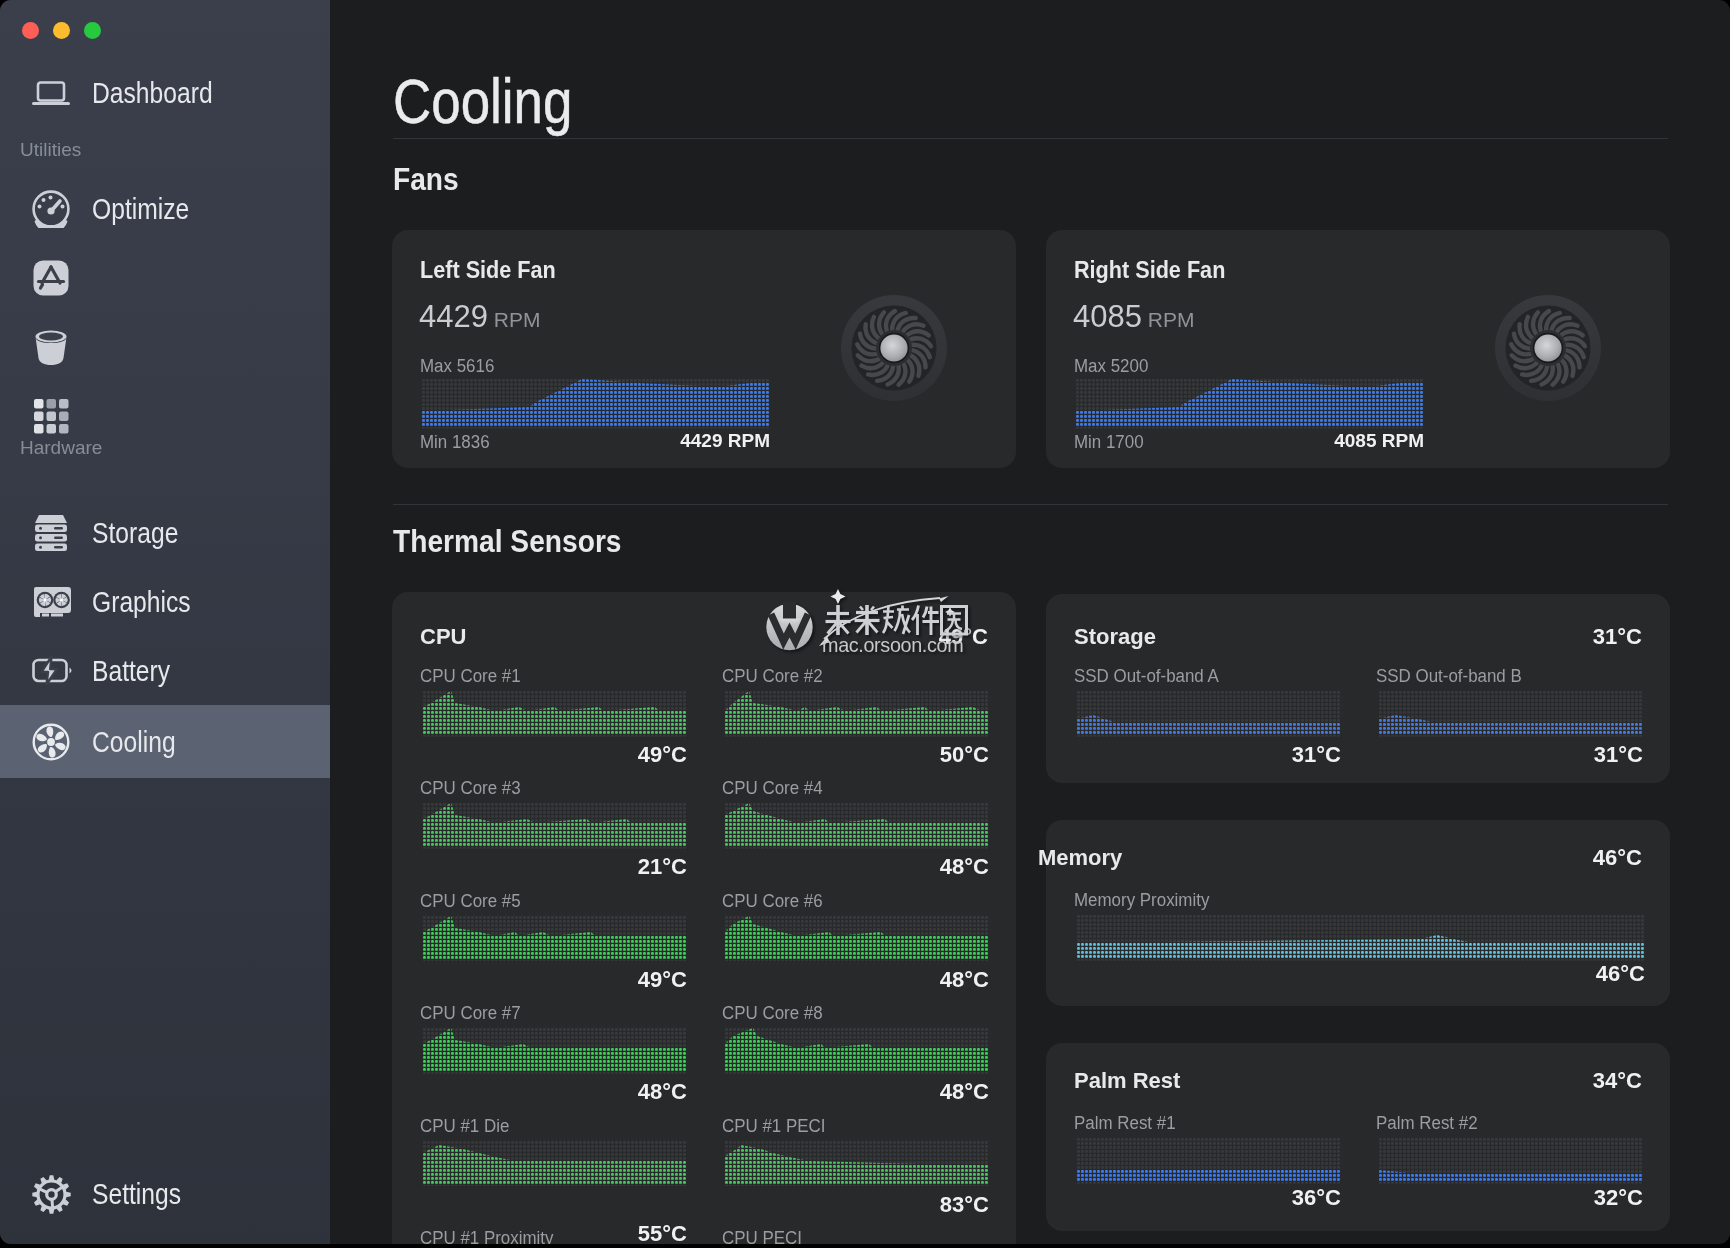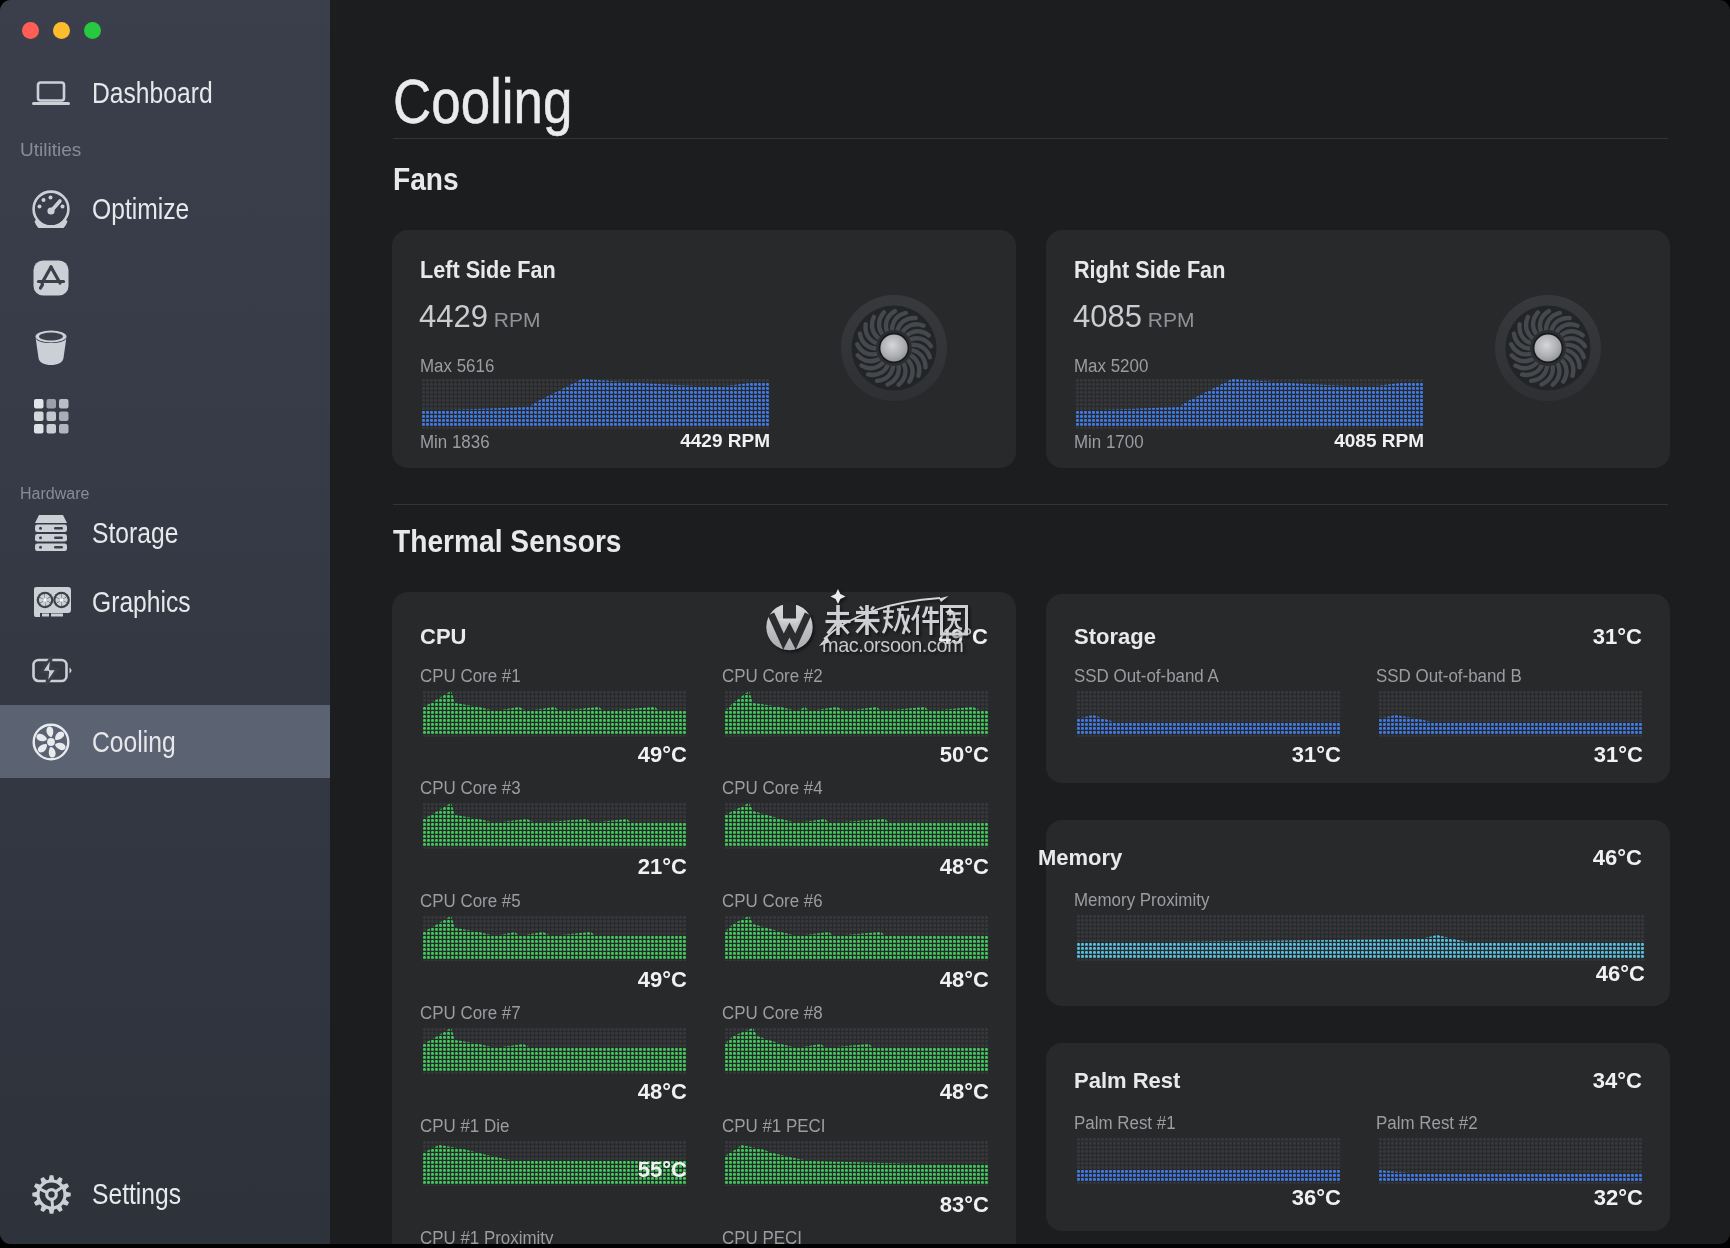--- a/index.html
+++ b/index.html
@@ -45,21 +45,21 @@
         <rect x="0.0" y="0.0" width="9.5" height="9.5" rx="2" fill="#e3e5e9"></rect>
         <rect x="12.5" y="0.0" width="9.5" height="9.5" rx="2" fill="#9aa0a9"></rect>
         <rect x="25.0" y="0.0" width="9.5" height="9.5" rx="2" fill="#b9bec6"></rect>
         <rect x="0.0" y="12.5" width="9.5" height="9.5" rx="2" fill="#d4d7dc"></rect>
         <rect x="12.5" y="12.5" width="9.5" height="9.5" rx="2" fill="#c2c7ce"></rect>
         <rect x="25.0" y="12.5" width="9.5" height="9.5" rx="2" fill="#a8aeb8"></rect>
         <rect x="0.0" y="25.0" width="9.5" height="9.5" rx="2" fill="#dfe1e5"></rect>
         <rect x="12.5" y="25.0" width="9.5" height="9.5" rx="2" fill="#c9cdd4"></rect>
         <rect x="25.0" y="25.0" width="9.5" height="9.5" rx="2" fill="#b0b5bf"></rect>
       </svg>
-      <div class="slabel" style="top:485px;font-size:16px">Hardware</div>
+      <div class="slabel" style="top:437px;font-size:19px">Hardware</div>
       <div class="mitem" style="top:496.5px">
         <span>Storage</span>
       </div>
       <svg class="abs" style="left:33px;top:514px" width="36" height="39" viewBox="0 0 36 39">
         <path d="M6 1 h24 l4 8 h-32 Z" fill="#ccd0d6"></path>
         <rect x="2" y="10.5" width="32" height="7.6" rx="2.4" fill="#ccd0d6"></rect>
         <circle cx="7.5" cy="14.3" r="1.5" fill="#3a3f4a"></circle>
         <rect x="21" y="13.1" width="9" height="2.4" rx="1.2" fill="#3a3f4a"></rect>
         <rect x="2" y="20.0" width="32" height="7.6" rx="2.4" fill="#ccd0d6"></rect>
         <circle cx="7.5" cy="23.8" r="1.5" fill="#3a3f4a"></circle>
@@ -93,20 +93,23 @@
             <path d="M0,-6.2 A6.2,6.2 0 0 1 5,-3.5 L0,0 Z" transform="rotate(120)"></path>
             <path d="M0,-6.2 A6.2,6.2 0 0 1 5,-3.5 L0,0 Z" transform="rotate(180)"></path>
             <path d="M0,-6.2 A6.2,6.2 0 0 1 5,-3.5 L0,0 Z" transform="rotate(240)"></path>
             <path d="M0,-6.2 A6.2,6.2 0 0 1 5,-3.5 L0,0 Z" transform="rotate(300)"></path>
           </g>
           <circle r="1.6" fill="#fff"></circle>
         </g>
         <rect x="11" y="27.5" width="7" height="3" fill="#ccd0d6"></rect>
         <rect x="20" y="27.5" width="12" height="3" fill="#ccd0d6"></rect>
       </svg>
+      <div class="mitem" style="top:634.5px">
+        <span>Battery</span>
+      </div>
       <svg class="abs" style="left:32px;top:656px" width="41" height="30" viewBox="0 0 41 30">
         <rect x="1.5" y="4" width="33" height="21" rx="5" fill="none" stroke="#ccd0d6" stroke-width="2.6"></rect>
         <path d="M37.5 11.5 q4 3 0 6 Z" fill="#ccd0d6"></path>
         <path d="M19.5 0.5 L9.5 16 h6.5 L14.5 28.5 L25 13 h-6.8 Z" fill="#ccd0d6" stroke="#3a3f4a" stroke-width="2.4" stroke-linejoin="round"></path>
       </svg>
       <div class="mitem" style="top:705.0px">
         <span>Cooling</span>
       </div>
       <svg class="abs" style="left:32px;top:722.5px" width="38" height="38" viewBox="0 0 38 38">
         <circle cx="19" cy="19" r="17.3" fill="none" stroke="#e8eaee" stroke-width="2.4"></circle>
@@ -473,21 +476,21 @@
         <pattern id="gq8" width="4" height="4" patternUnits="userSpaceOnUse">
           <rect x="0.1" y="0.1" width="2.75" height="2.75" rx="0.9" fill="#37393d"></rect>
         </pattern>
         <pattern id="cq8" width="4" height="4" patternUnits="userSpaceOnUse">
           <rect x="0.1" y="0.1" width="2.75" height="2.75" rx="0.9" fill="#40d15b"></rect>
         </pattern>
       </defs>
       <rect width="264" height="45.6" fill="url(#gq8)"></rect>
       <path d="M0,44L0,12L8,8L16,4L40,8L56,12L72,16L92,20L264,20L264,44Z" fill="url(#cq8)"></path>
     </svg>
-    <div class="val" style="left:547px;top:1157px;width:140px">55°C</div>
+    <div class="val" style="left:547px;top:1221px;width:140px">55°C</div>
     <div class="lbl" style="left:722px;top:1115.6px">CPU #1 PECI</div>
     <svg class="abs" style="left:725px;top:1140.6px" width="264" height="45.6" viewBox="0 0 264 45.6">
       <defs>
         <pattern id="gq9" width="4" height="4" patternUnits="userSpaceOnUse">
           <rect x="0.1" y="0.1" width="2.75" height="2.75" rx="0.9" fill="#37393d"></rect>
         </pattern>
         <pattern id="cq9" width="4" height="4" patternUnits="userSpaceOnUse">
           <rect x="0.1" y="0.1" width="2.75" height="2.75" rx="0.9" fill="#40d15b"></rect>
         </pattern>
       </defs>

